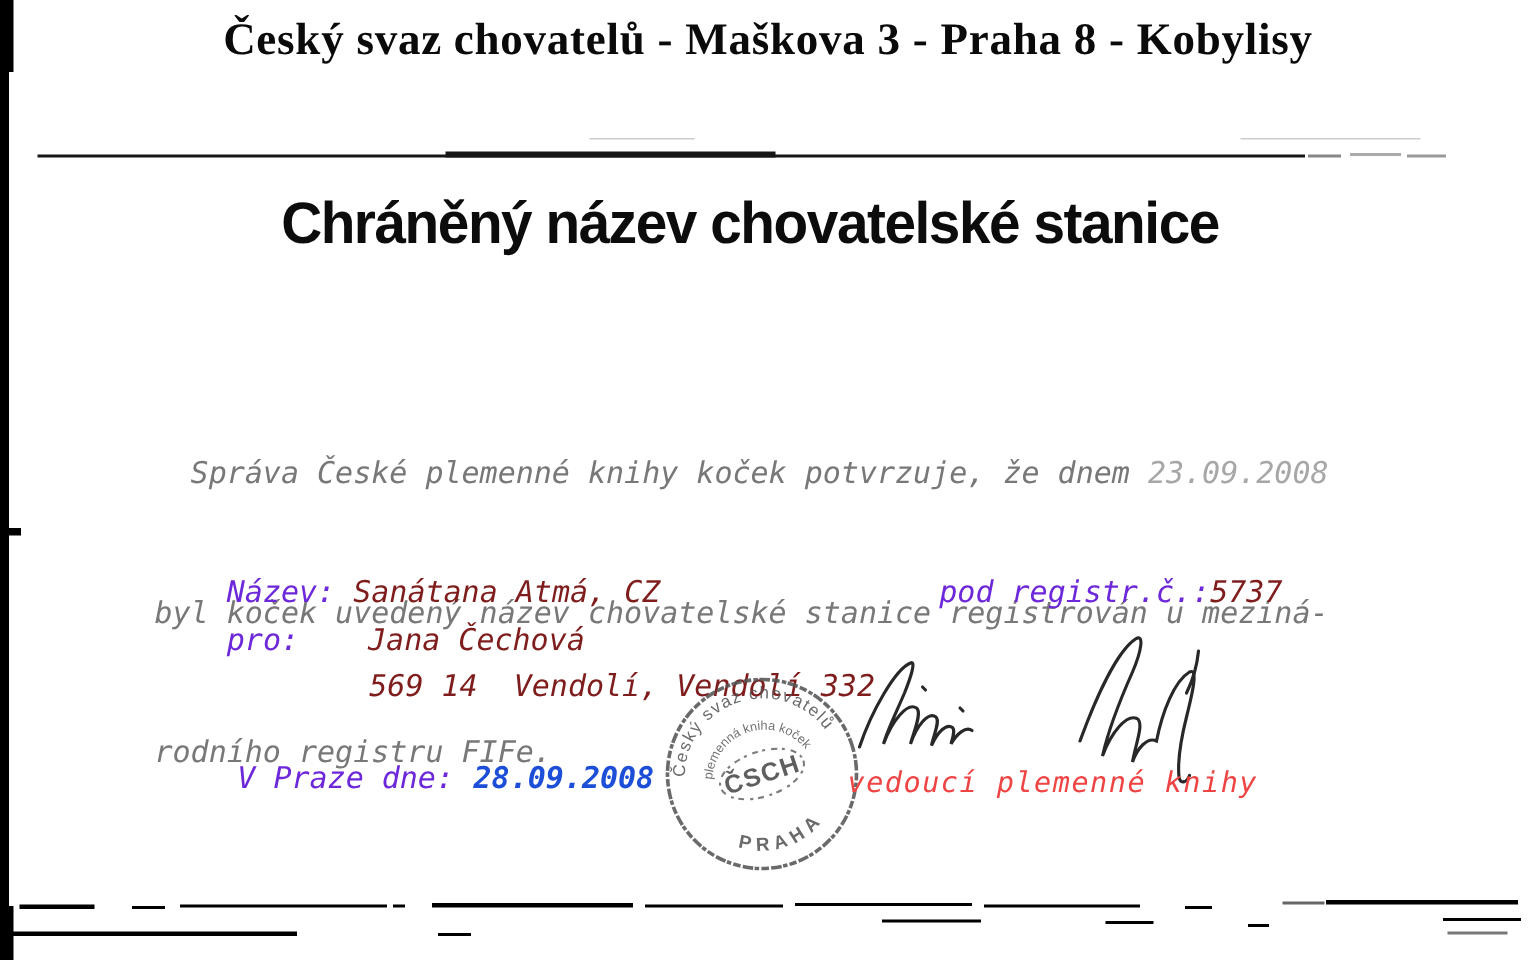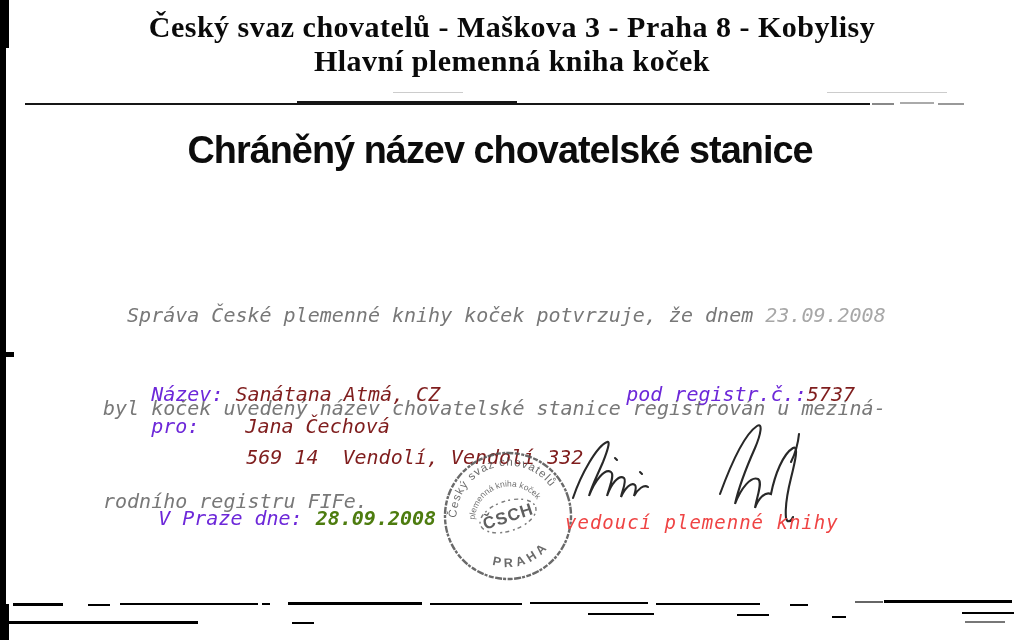--- a/index.html
+++ b/index.html
@@ -20,40 +20,39 @@
   .title{position:absolute;left:0;top:128px;width:1000px;text-align:center;
          font-family:"Liberation Sans", sans-serif;font-weight:bold;font-size:39px;
          letter-spacing:-1px;color:#0c0c0c;transform:scaleX(0.97);}
   
   .mono{font-family:"DejaVu Sans Mono","Liberation Mono",monospace;
         font-size:20px;white-space:pre;font-style:italic;}
   .body-par{position:absolute;left:103px;top:238px;line-height:31px;color:#787878;}
   .faded{color:#a7a7a7;}
   .label{color:#6d28d9;}
   .value{color:#7f1d1d;}
-  .value-bold{color:#4d7c0f;font-weight:bold;}
+  .value-bold{color:#1d4ed8;font-weight:bold;}
   .row{position:absolute;}
   .caption{position:absolute;left:565px;top:511px;color:#ef4444;letter-spacing:1px;}
   
   .stamp{position:absolute;left:430px;top:436px;opacity:0.88;}
   .sig{position:absolute;left:545px;top:410px;}
 </style>
 </head>
 <body>
 
 <div class="page">
 
   <div class="artifact" style="left:0;top:0;width:6px;height:640px;"></div>
   <div class="artifact" style="left:0;top:0;width:9px;height:48px;"></div>
   <div class="artifact" style="left:0;top:352px;width:14px;height:5px;"></div>
   <div class="artifact" style="left:0;top:604px;width:9px;height:36px;"></div>
 
   <div class="hdr">
     <div>Český svaz chovatelů - Maškova 3 - Praha 8 - Kobylisy</div>
-    <div>Hlavní plemenná kniha koček</div>
   </div>
 
   <div class="rule" style="left:25px;top:103px;width:845px;height:2px;"></div>
   <div class="rule" style="left:297px;top:101px;width:220px;height:4px;"></div>
   <div class="rule" style="left:872px;top:103px;width:22px;height:2px;background:#888;"></div>
   <div class="rule" style="left:900px;top:102px;width:34px;height:2px;background:#aaa;"></div>
   <div class="rule" style="left:938px;top:103px;width:26px;height:2px;background:#999;"></div>
   <div class="rule" style="left:393px;top:92px;width:70px;height:1px;background:#ccc;"></div>
   <div class="rule" style="left:827px;top:92px;width:120px;height:1px;background:#ccc;"></div>
 

